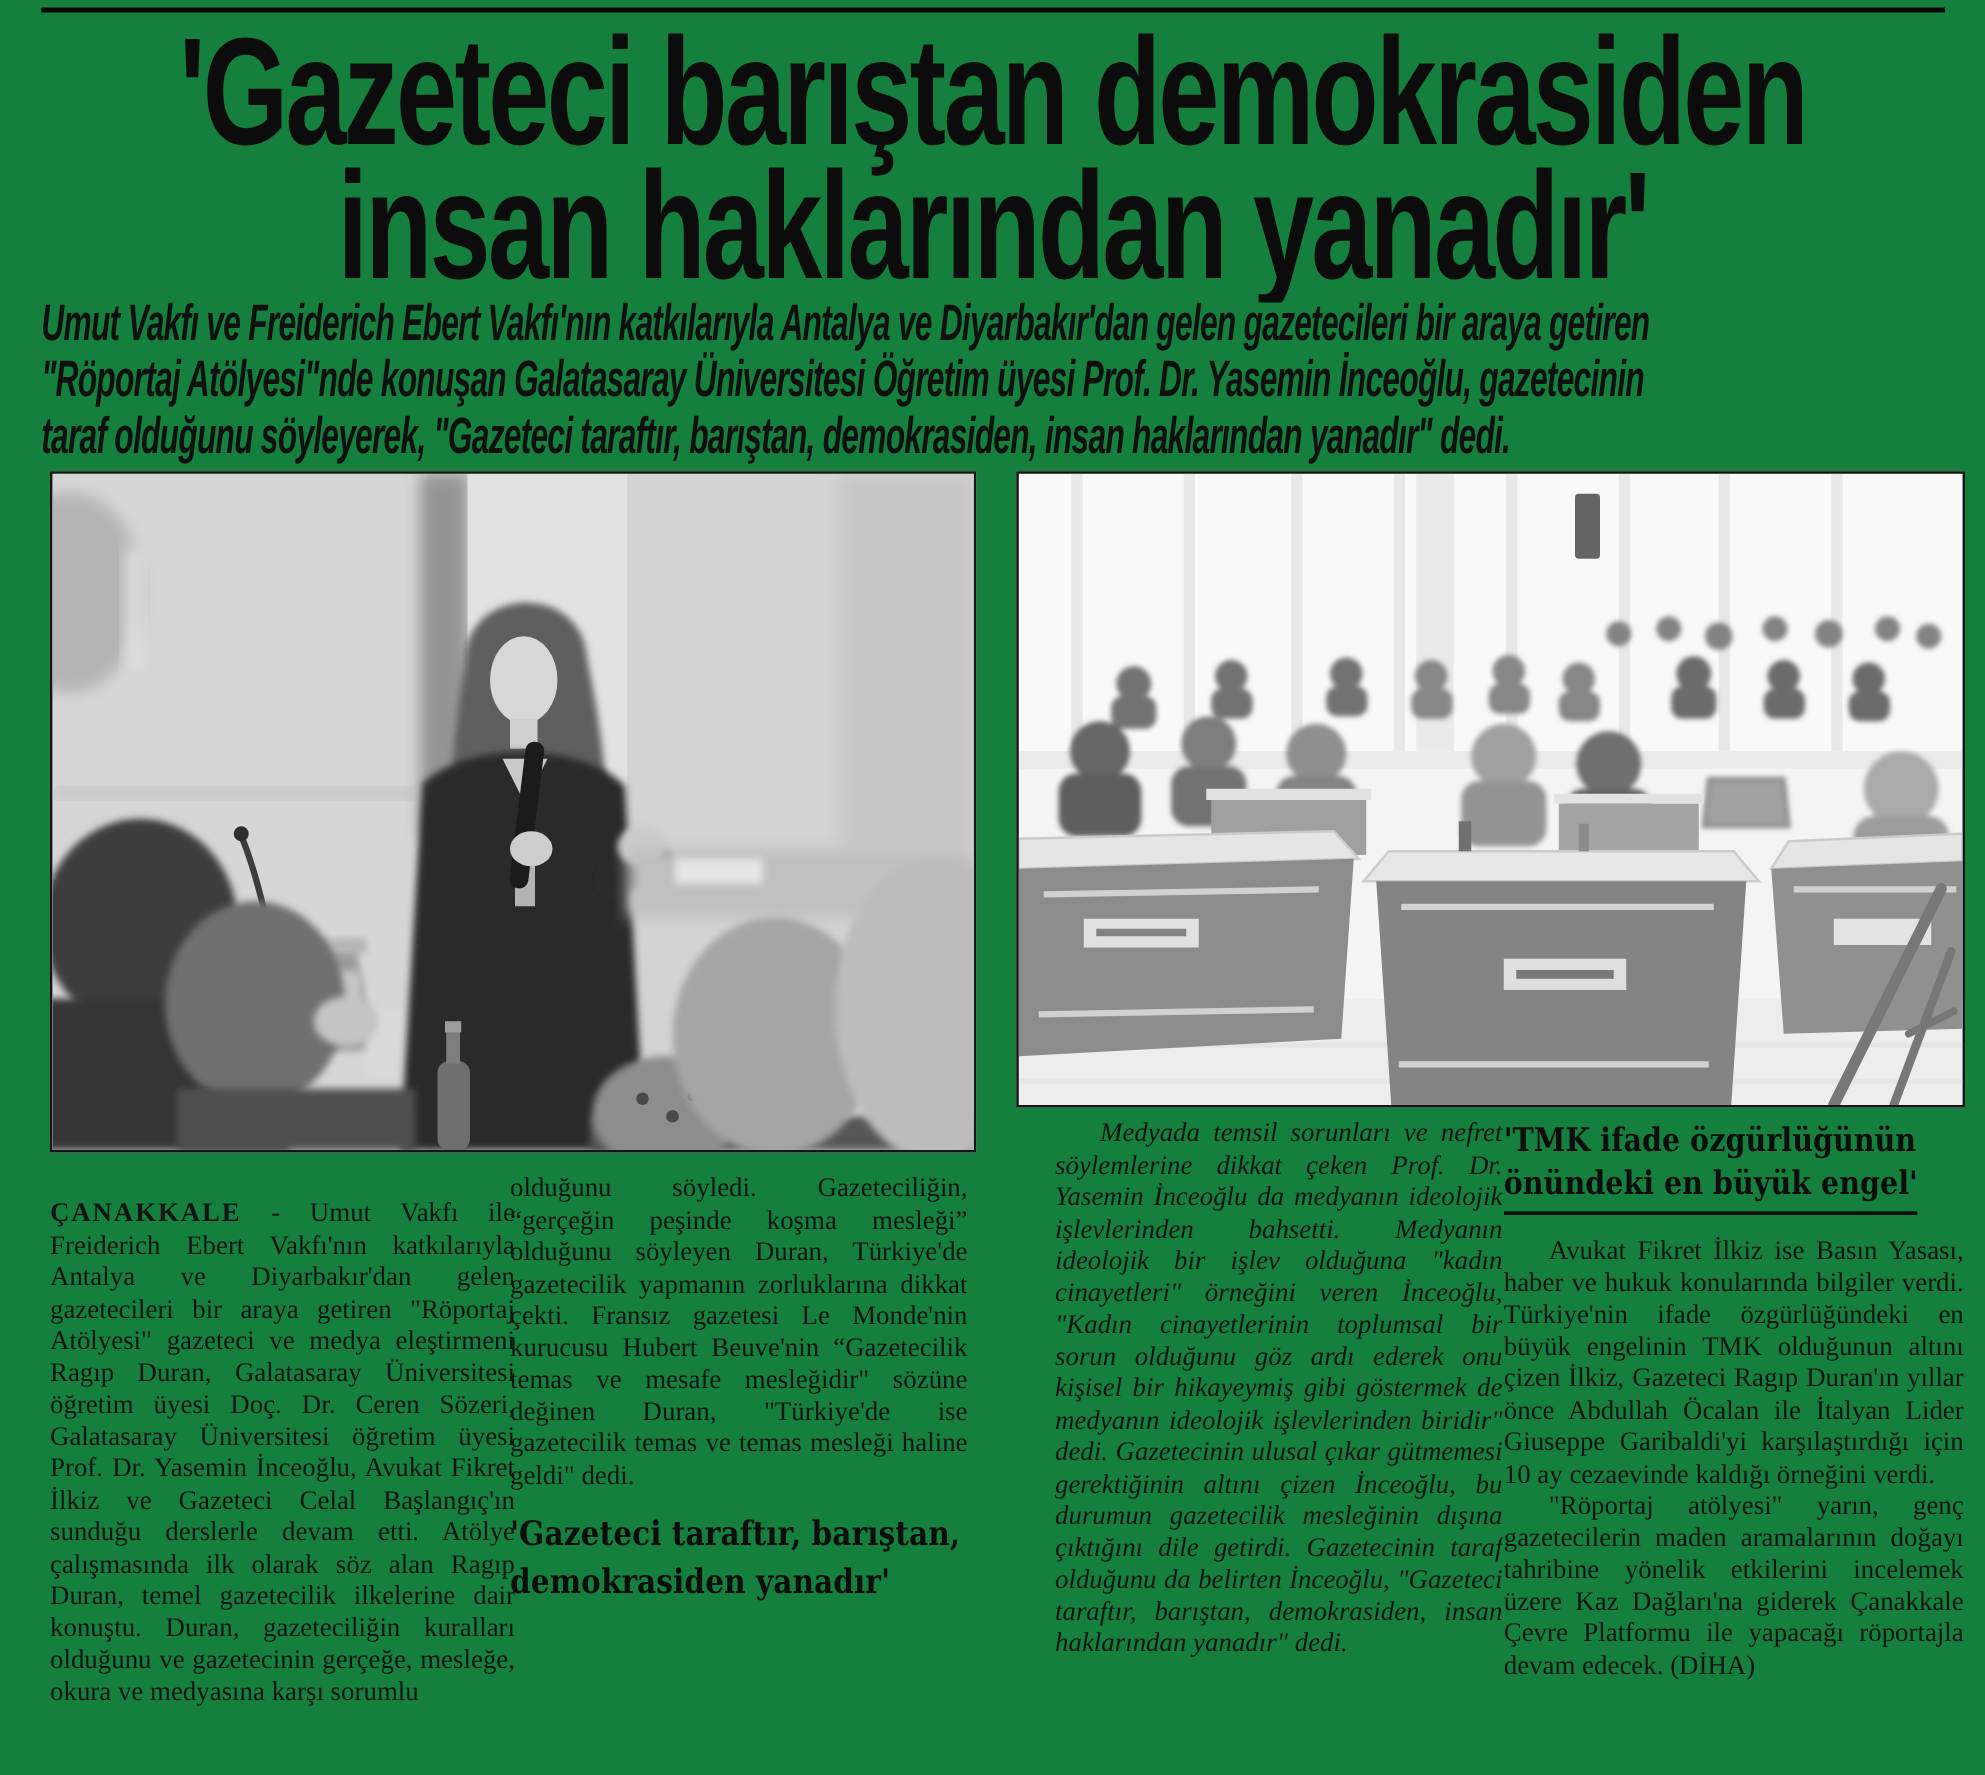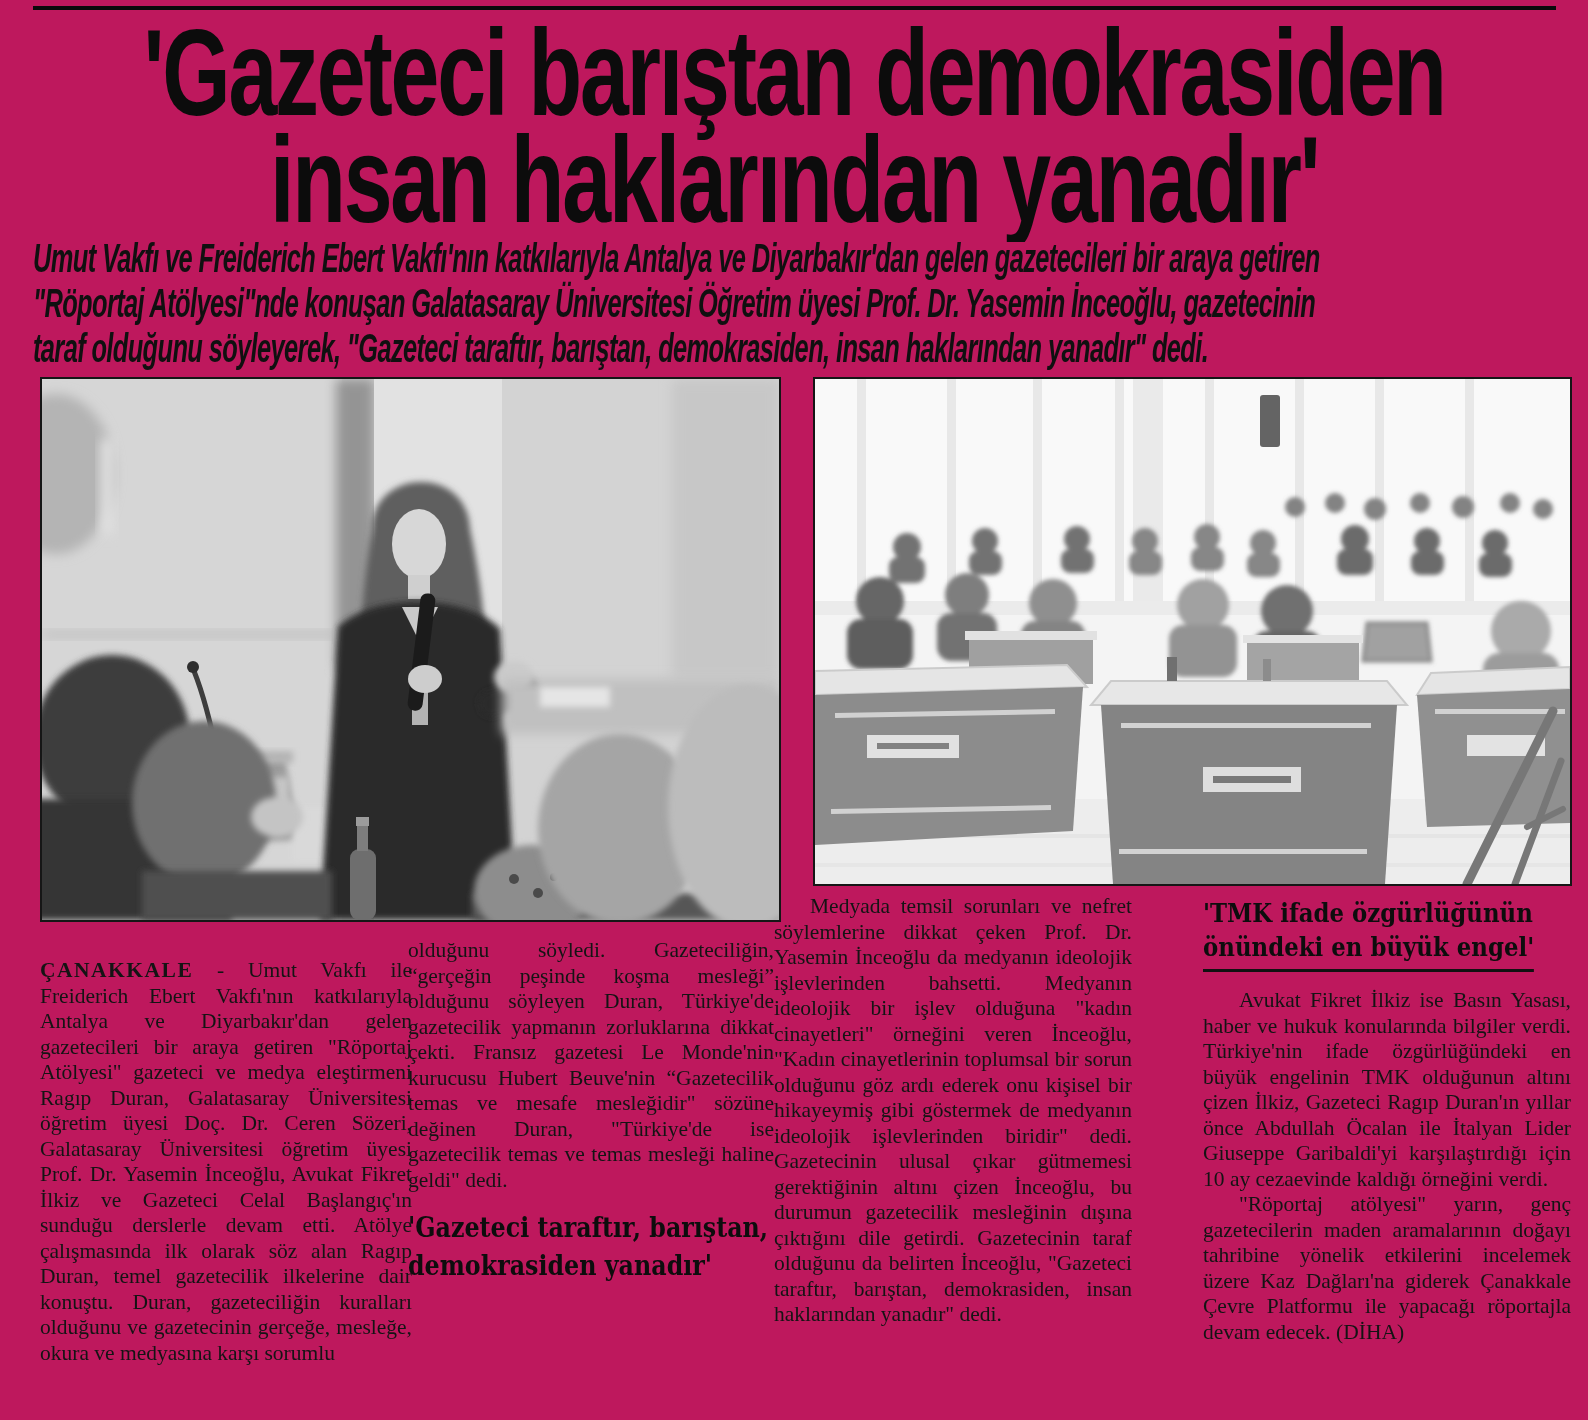--- a/index.html
+++ b/index.html
@@ -1,18 +1,18 @@
 <!DOCTYPE html>
 <html lang="tr"><head>
 <meta charset="utf-8">
 <style>
   html,body{margin:0;padding:0;background:#ffffff;}
   body{width:1588px;height:1420px;overflow:hidden;position:relative;
        font-family:"Liberation Serif",serif;color:#141414;}
-  .page{position:absolute;inset:0;background:#be185d;}
+  .page{position:absolute;inset:0;background:#15803d;}
   .toprule{position:absolute;left:33px;top:6px;width:1523px;height:4px;background:#0a0a0a;}
   
   .headline-outer{position:absolute;left:0;top:10px;width:1588px;height:232px;overflow:hidden;}
   .headline{width:2206px;transform:scaleX(0.72);transform-origin:0 0;text-align:center;
             font-family:"Liberation Sans",sans-serif;font-weight:bold;color:#0c0c0c;
             font-size:122px;line-height:107px;letter-spacing:-3px;padding-top:10px;}
   
   .deck-outer{position:absolute;left:33px;top:236px;width:1532px;height:142px;overflow:hidden;}
   .deck{width:2470px;transform:scaleX(0.62);transform-origin:0 0;
         font-family:"Liberation Sans",sans-serif;font-style:italic;font-weight:bold;
@@ -20,21 +20,21 @@
   
   figure{margin:0;}
   .photo{position:absolute;border:2px solid #161616;background:#d8d8d8;overflow:hidden;}
   .photo-left{left:40px;top:377px;width:737px;height:541px;}
   .photo-right{left:813px;top:377px;width:755px;height:505px;}
   .photo svg{display:block;}
   
   .col{position:absolute;overflow:hidden;}
   .col1{left:40px;top:938px;width:372px;height:470px;margin-top:20px;}
   .col2{left:408px;top:938px;width:366px;height:476px;}
-  .col3{left:774px;top:894px;width:358px;height:514px;}
+  .col3{left:844px;top:894px;width:358px;height:514px;font-style:italic;}
   .col4{left:1203px;top:896px;width:368px;height:520px;}
   p{margin:0;text-align:justify;font-size:21.5px;line-height:25.5px;}
   .indent{text-indent:36px;}
   .dateline{font-weight:bold;letter-spacing:1.5px;}
   .subhead{font-family:"DejaVu Serif",serif;font-weight:bold;color:#0d0d0d;
            transform:scaleX(0.88);transform-origin:0 0;margin:0;}
   .subhead .line{display:block;white-space:nowrap;}
   .col2 .subhead{margin-top:16px;font-size:27px;line-height:38px;}
   .col4 .subhead{margin-bottom:16px;font-size:26px;line-height:34px;}
   .line.underlined{display:inline-block;border-bottom:3px solid #111;padding-bottom:5px;}

